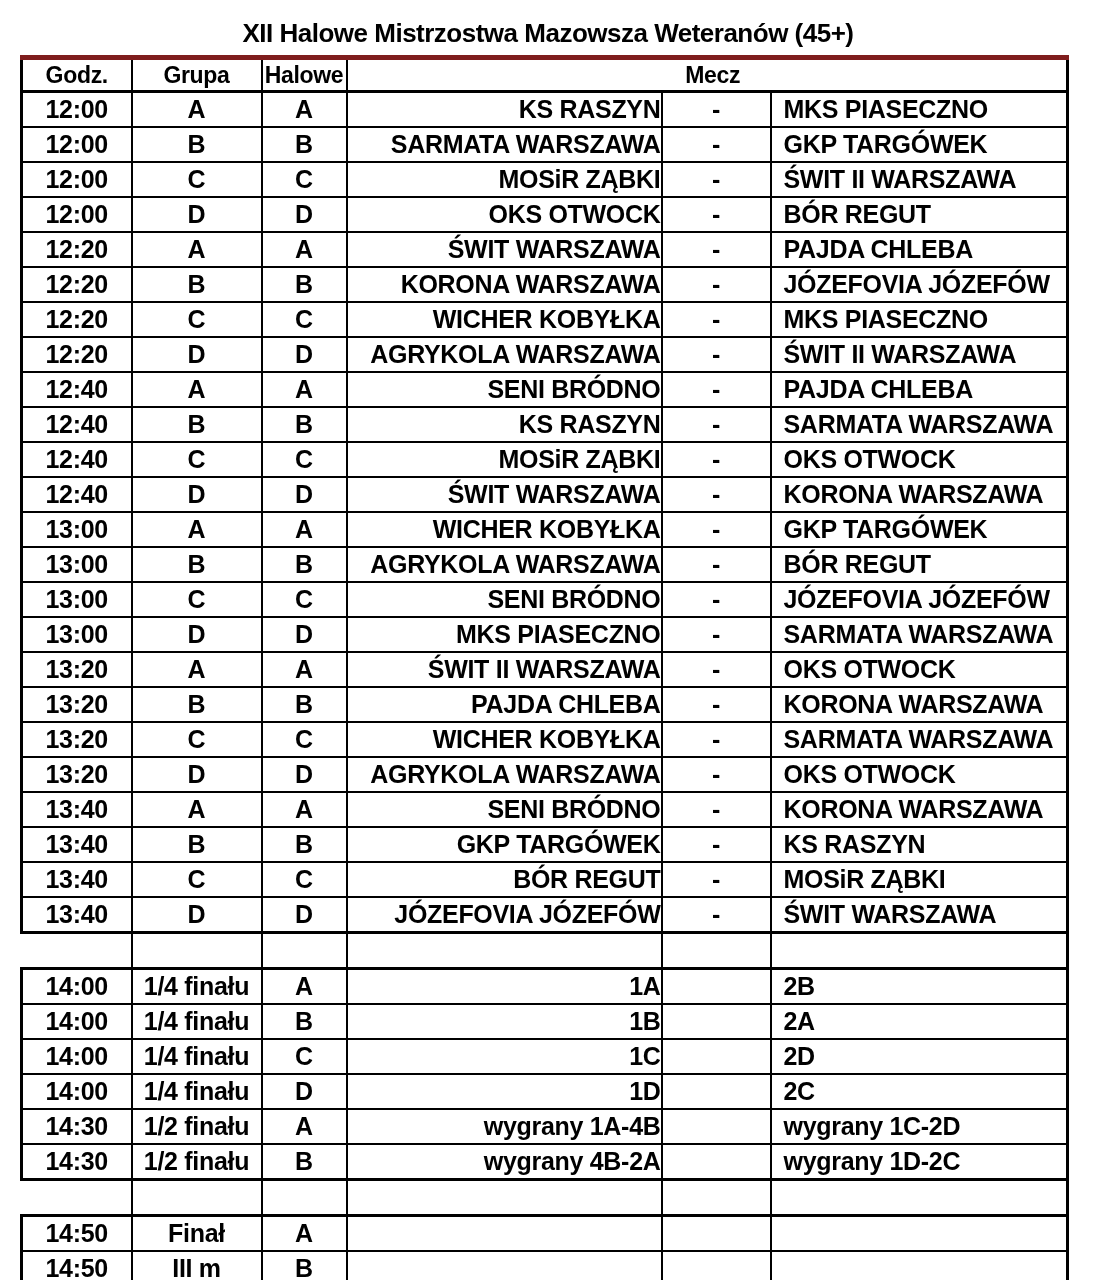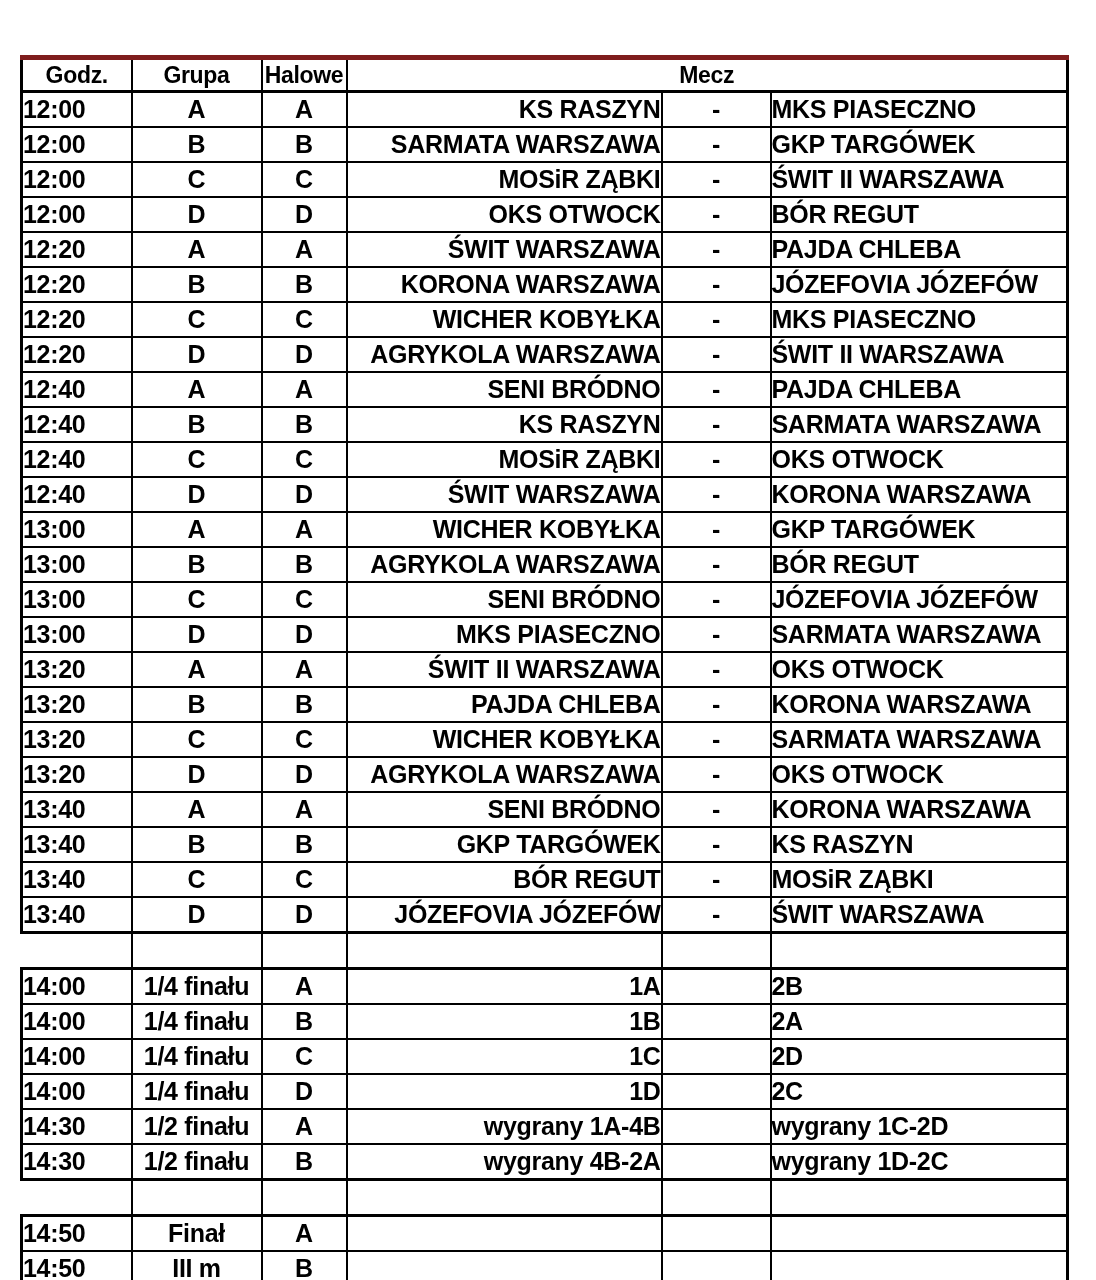--- a/index.html
+++ b/index.html
@@ -53,40 +53,41 @@
     font-size: 23px;
     text-align: center;
     border-top: 5px solid #7f1d1d;
     border-bottom: 3px solid #000;
   }
   .schedule td {
     height: 33px;
     font-size: 25px;
   }
   .schedule th:first-child, .schedule td:first-child { border-left: 3px solid #000; }
-  .schedule th:last-child,  .schedule td:last-child  { border-right: 3px solid #000; }
+  .schedule th:last-child,  .schedule td:last-child  { border-right: 3px solid #000; padding-left: 12px; }
   .schedule tbody tr:last-child td { border-bottom: 3px solid #000; }
 
-  .c-time  { text-align: left; }
+  .c-time  { text-align: center; }
   .c-group { text-align: center; }
   .c-field { text-align: center; }
   .c-home  { text-align: right; padding-right: 6px; }
   .c-sep   { text-align: center; }
   .c-away  { text-align: left;  padding-left: 7px; }
 
   tr.empty td {
     border-top: 3px solid #000;
     border-bottom: 3px solid #000;
   }
   tr.empty td:first-child { border-left: none; }
 </style>
 </head>
 <body>
 
 <div class="page">
+  <h1 class="title">XII Halowe Mistrzostwa Mazowsza Weteranów (45+)</h1>
 
   <table class="schedule">
     <colgroup>
       <col style="width:110px">
       <col style="width:130px">
       <col style="width:85px">
       <col style="width:315px">
       <col style="width:109px">
       <col style="width:297px">
     </colgroup>

